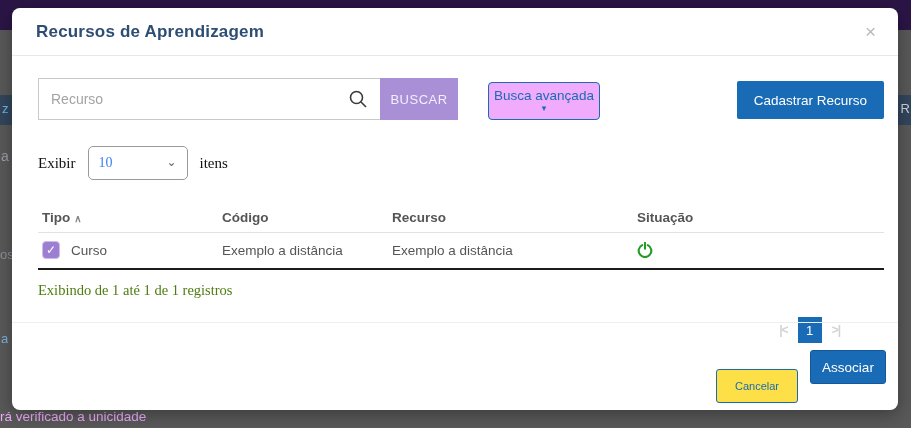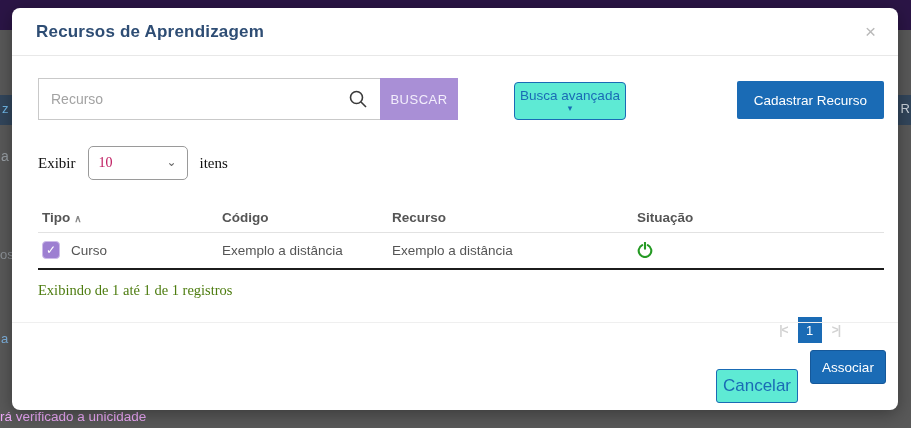--- a/index.html
+++ b/index.html
@@ -51,23 +51,23 @@
   }
   .search-input::placeholder { color:#a3a3a3; }
   .search-icon { position:absolute; right:90px; top:11px; width:20px; height:20px; }
   .buscar-btn {
     width:78px; height:42px; border:none;
     background:#a98fd6; color:#f3eefc;
     font-size:13px; font-weight:normal; letter-spacing:.5px;
     font-family:inherit; cursor:pointer;
   }
   .busca-avancada {
-    margin-left:56px; margin-top:4px;
+    margin-left:30px; margin-top:4px;
     width:112px; height:38px;
-    background:#5eead4; border:1px solid #1a6bb5; border-radius:4px;
+    background:#f0abfc; border:1px solid #1a6bb5; border-radius:4px;
     color:#1a6bb5; font-size:13.5px; font-family:inherit; cursor:pointer;
     display:flex; flex-direction:column; align-items:center; justify-content:center; line-height:1.05;
   }
   .busca-caret { font-size:9px; margin-top:1px; color:#1a6bb5; }
   .search-spacer { flex:1; }
   .cadastrar-btn {
     margin-top:3px; height:38px; padding:0 17px;
     background:#1a6bb5; border:none; border-radius:2px;
     color:#fff; font-size:13.5px; font-family:inherit; cursor:pointer;
   }
@@ -76,21 +76,21 @@
   .exibir-row {
     margin-top:26px; display:flex; align-items:center;
     font-family:"Liberation Serif", serif; font-size:15px; color:#111;
   }
   .select-box {
     width:100px; height:34px; margin:0 12px;
     border:1px solid #9a9a9a; border-radius:5px; background:#fff;
     display:flex; align-items:center; justify-content:space-between;
     padding:0 10px; cursor:pointer;
   }
-  .select-value { font-size:14px; color:#be185d; }
+  .select-value { font-size:14px; color:#3b82f6; }
   .select-chevron { color:#666; font-size:12px; line-height:0.6; }
 
   
   .table { margin-top:24px; border-bottom:2px solid #1c1c1c; }
   .t-header, .t-row {
     display:grid; grid-template-columns:180px 170px 245px 1fr;
   }
   .t-header { border-bottom:1px solid #e2e2e2; }
   .th {
     padding:6px 4px 7px; font-size:13.5px; font-weight:bold; color:#555;
@@ -122,23 +122,23 @@
     display:flex; align-items:center; justify-content:center; cursor:pointer;
   }
 
   
   .modal-footer {
     position:absolute; left:0; right:0; bottom:0;
     padding:8px 12px 7px; border-top:1px solid #efefef;
     display:flex; justify-content:flex-end; align-items:center; gap:12px;
   }
   .cancel-btn {
-    width:82px; height:34px; background:#5eead4;
+    width:82px; height:34px; background:#fde047;
     border:1px solid #1a6bb5; border-radius:3px;
-    color:#1a6bb5; font-size:17px; font-family:inherit; cursor:pointer;margin-top:38px;
+    color:#1a6bb5; font-size:11px; font-family:inherit; cursor:pointer;margin-top:38px;
   }
   .assoc-btn {
     width:76px; height:34px; background:#1a6bb5;
     border:1px solid #15589a; border-radius:3px;
     color:#fff; font-size:13.5px; font-family:inherit; cursor:pointer;
   }
 </style>
 </head>
 <body>
 

